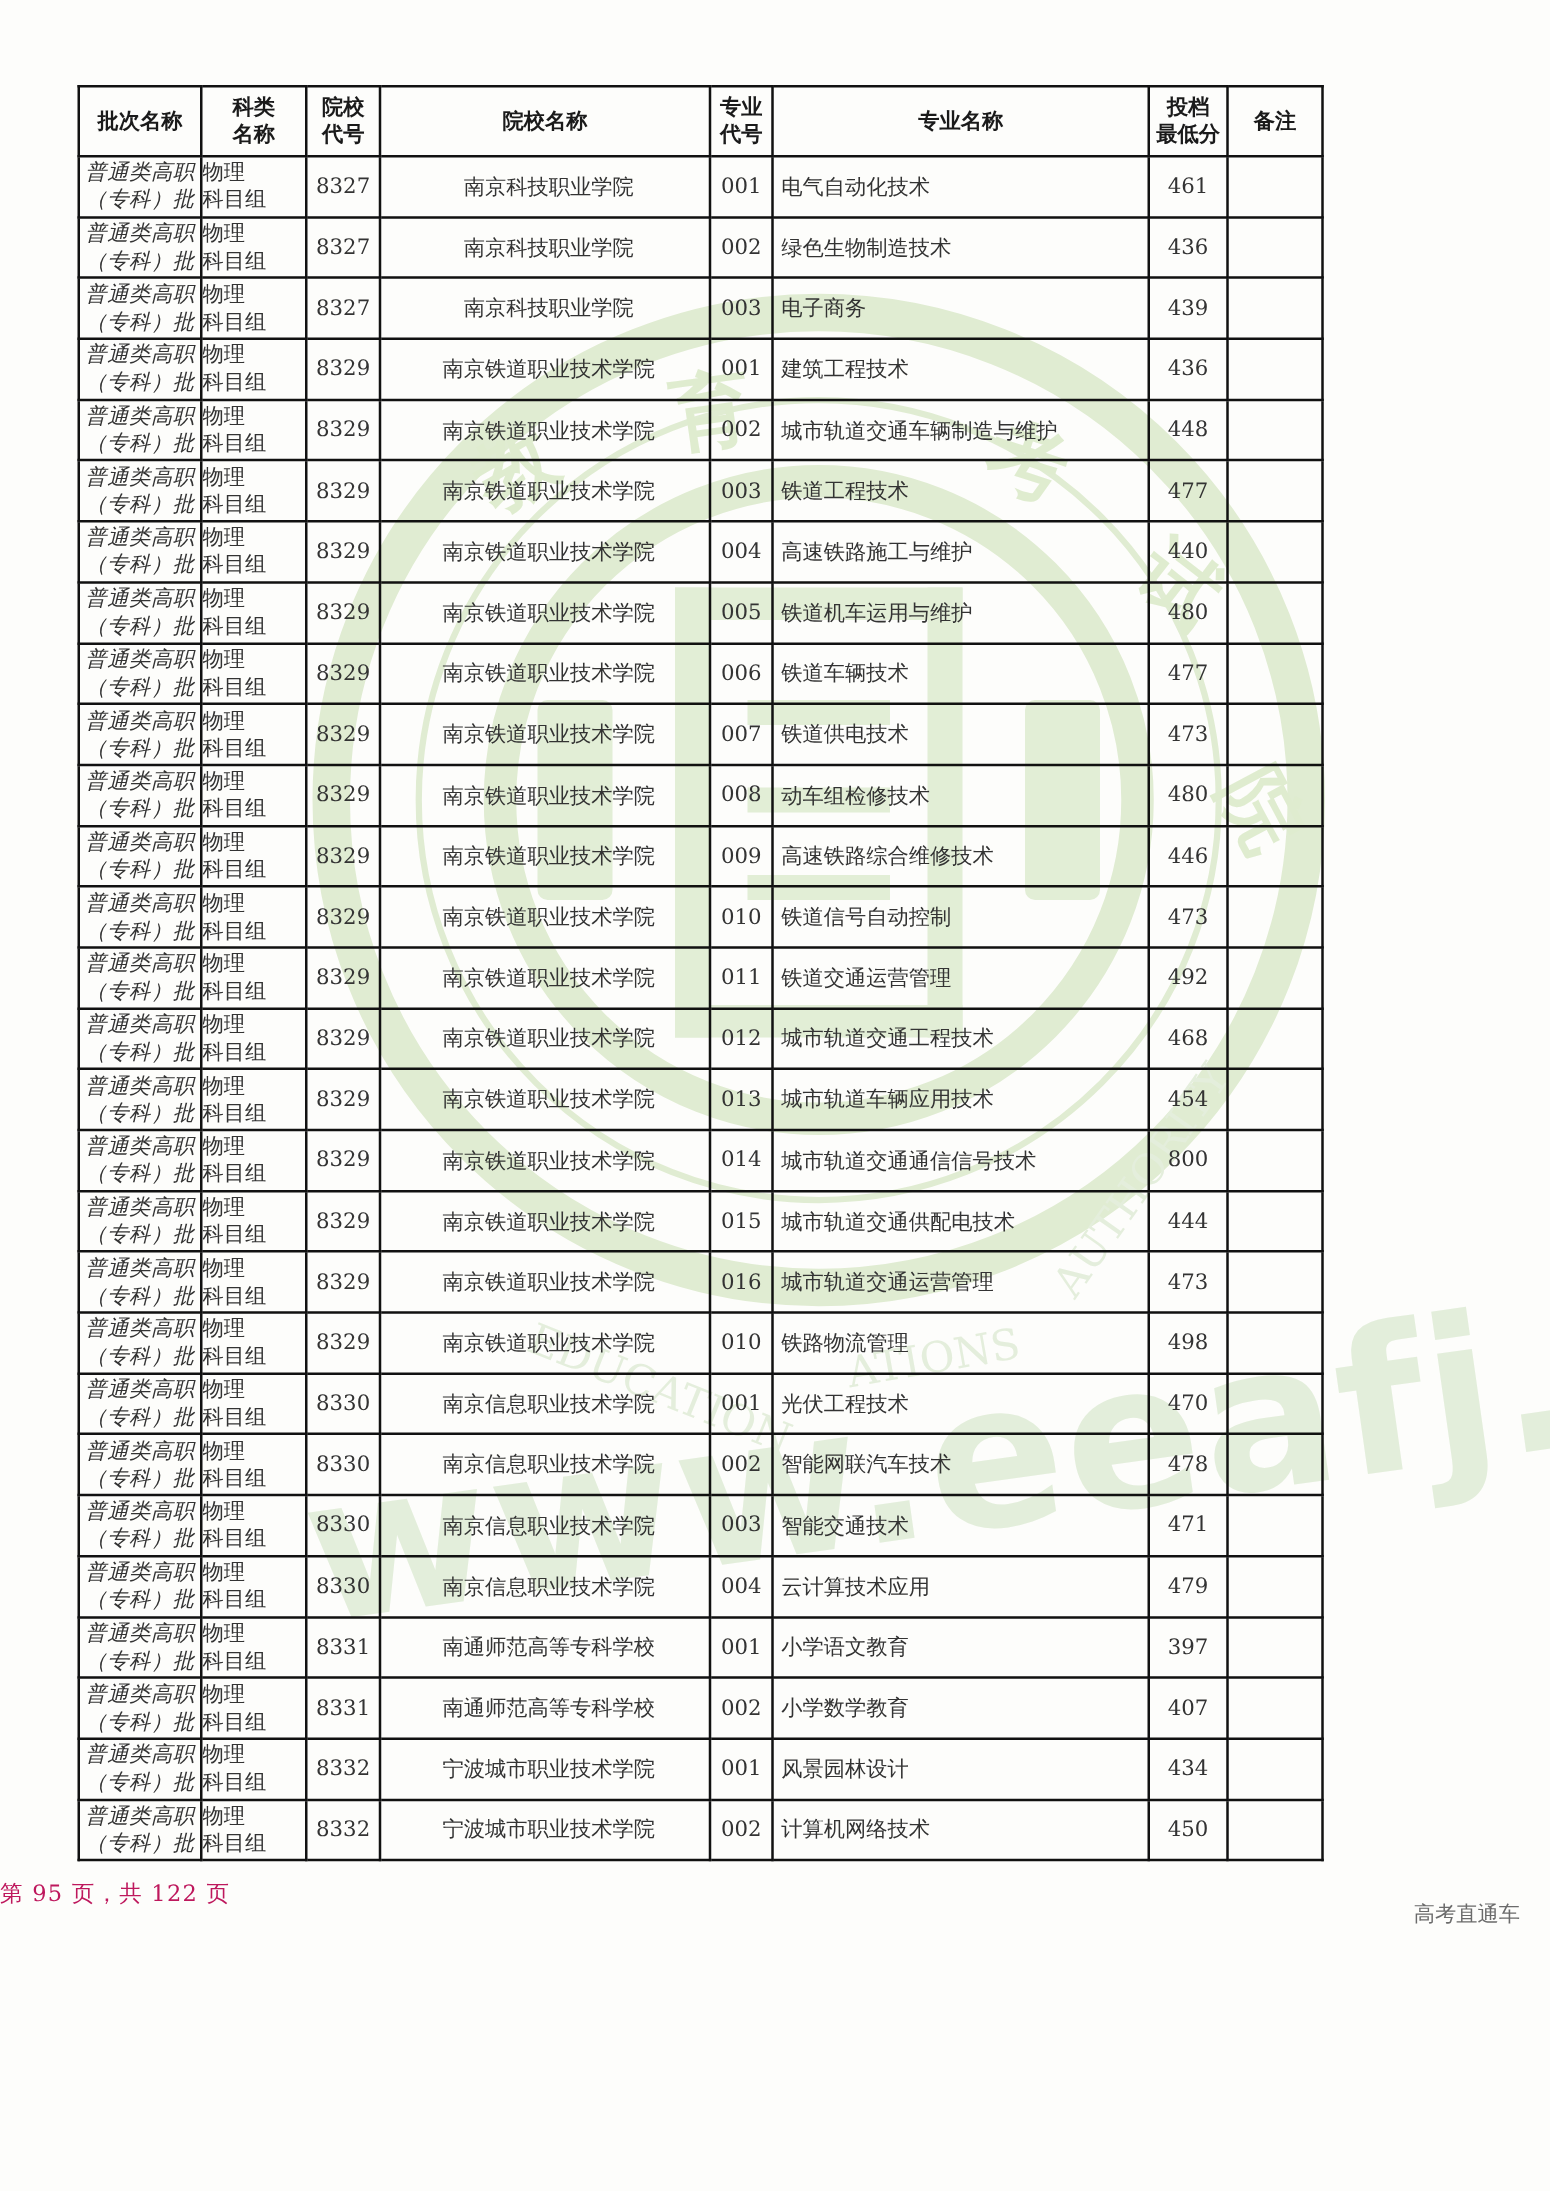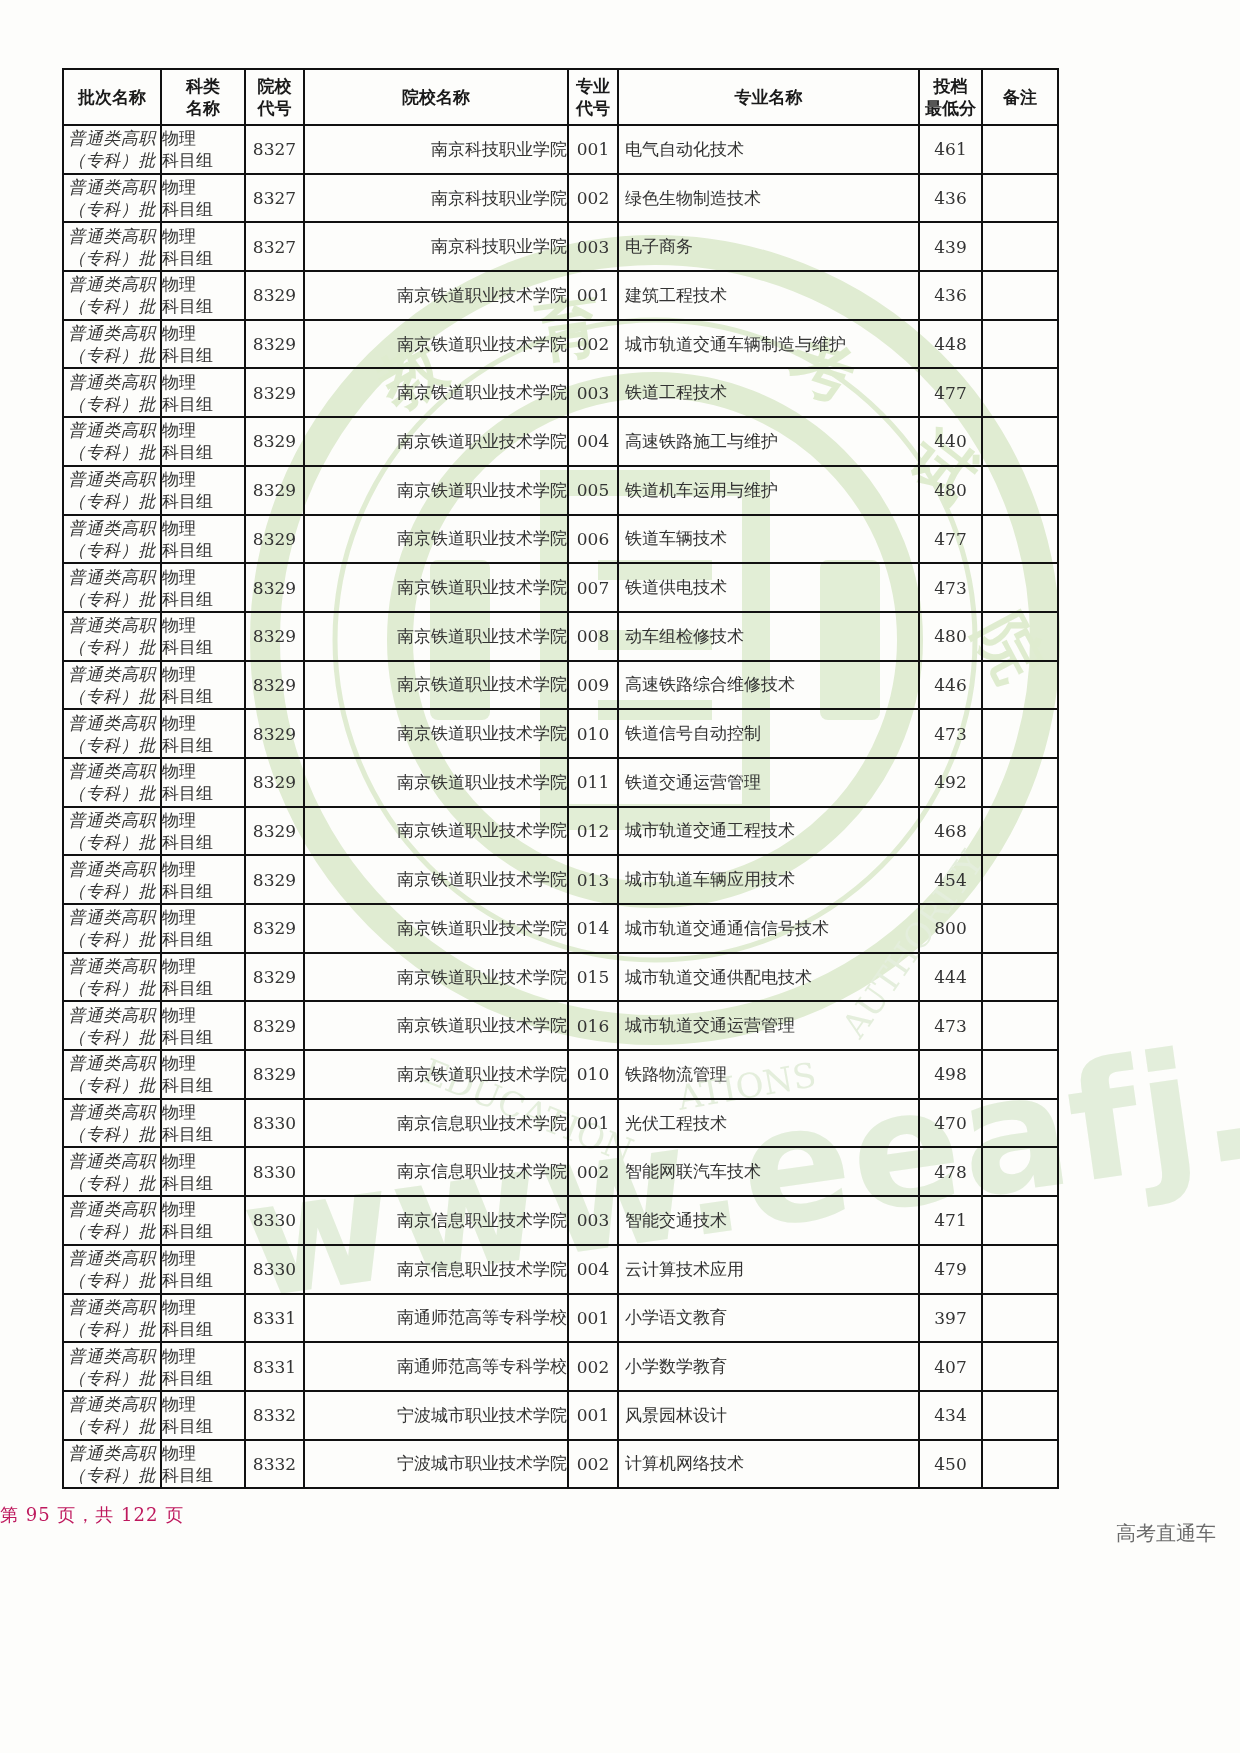--- a/index.html
+++ b/index.html
@@ -23,33 +23,33 @@
     border:2px solid #111; padding:0; overflow:hidden; white-space:nowrap;
   }
   table.grid th {
     height:54px; font-family:"DejaVu Sans","Liberation Sans",sans-serif; font-weight:bold;
     font-size:17px; line-height:22px; color:#1a1a1a; text-align:center;
   }
   table.grid td { height:46.7px; font-size:17px; color:#333; }
   .c-batch { text-align:center; font-size:16.5px; line-height:22px; letter-spacing:0.5px;font-style:italic; }
   .c-cat   { text-align:left; font-size:16.5px; line-height:22px; }
   .c-code  { text-align:center;border-radius:23px; }
-  .c-name  { text-align:right; padding-left:6px !important; font-family:"DejaVu Sans","Liberation Sans",sans-serif; font-size:16.5px; }
+  .c-name  { text-align:center; padding-left:6px !important; font-family:"DejaVu Sans","Liberation Sans",sans-serif; font-size:16.5px; }
   .c-mcode { text-align:center; }
   .c-mname { text-align:left; padding-left:6px !important; font-family:"DejaVu Sans","Liberation Sans",sans-serif; font-size:16.5px; }
   .c-score { text-align:center; }
   .c-note  { }
   .line { display:block; }
   .footer-page {
     position:absolute; left:0; width:1140px; top:1503px; text-align:left;
     font-size:18px; color:#be185d; z-index:1; letter-spacing:1px;
   }
   .footer-brand {
     position:absolute; right:24px; top:1520px; font-family:"DejaVu Sans","Liberation Sans",sans-serif;
-    font-size:20px; color:#6b6b6b; z-index:1;
+    font-size:17px; color:#6b6b6b; z-index:1;
   }
 </style>
 </head>
 <body>
 
 <div class="watermark">
   <svg width="1240" height="1753" viewBox="0 0 1240 1753">
     <g fill="none" stroke="#e0ecd2">
       <circle cx="655" cy="640" r="390" stroke-width="30"></circle>
       <circle cx="655" cy="640" r="320" stroke-width="5"></circle>

